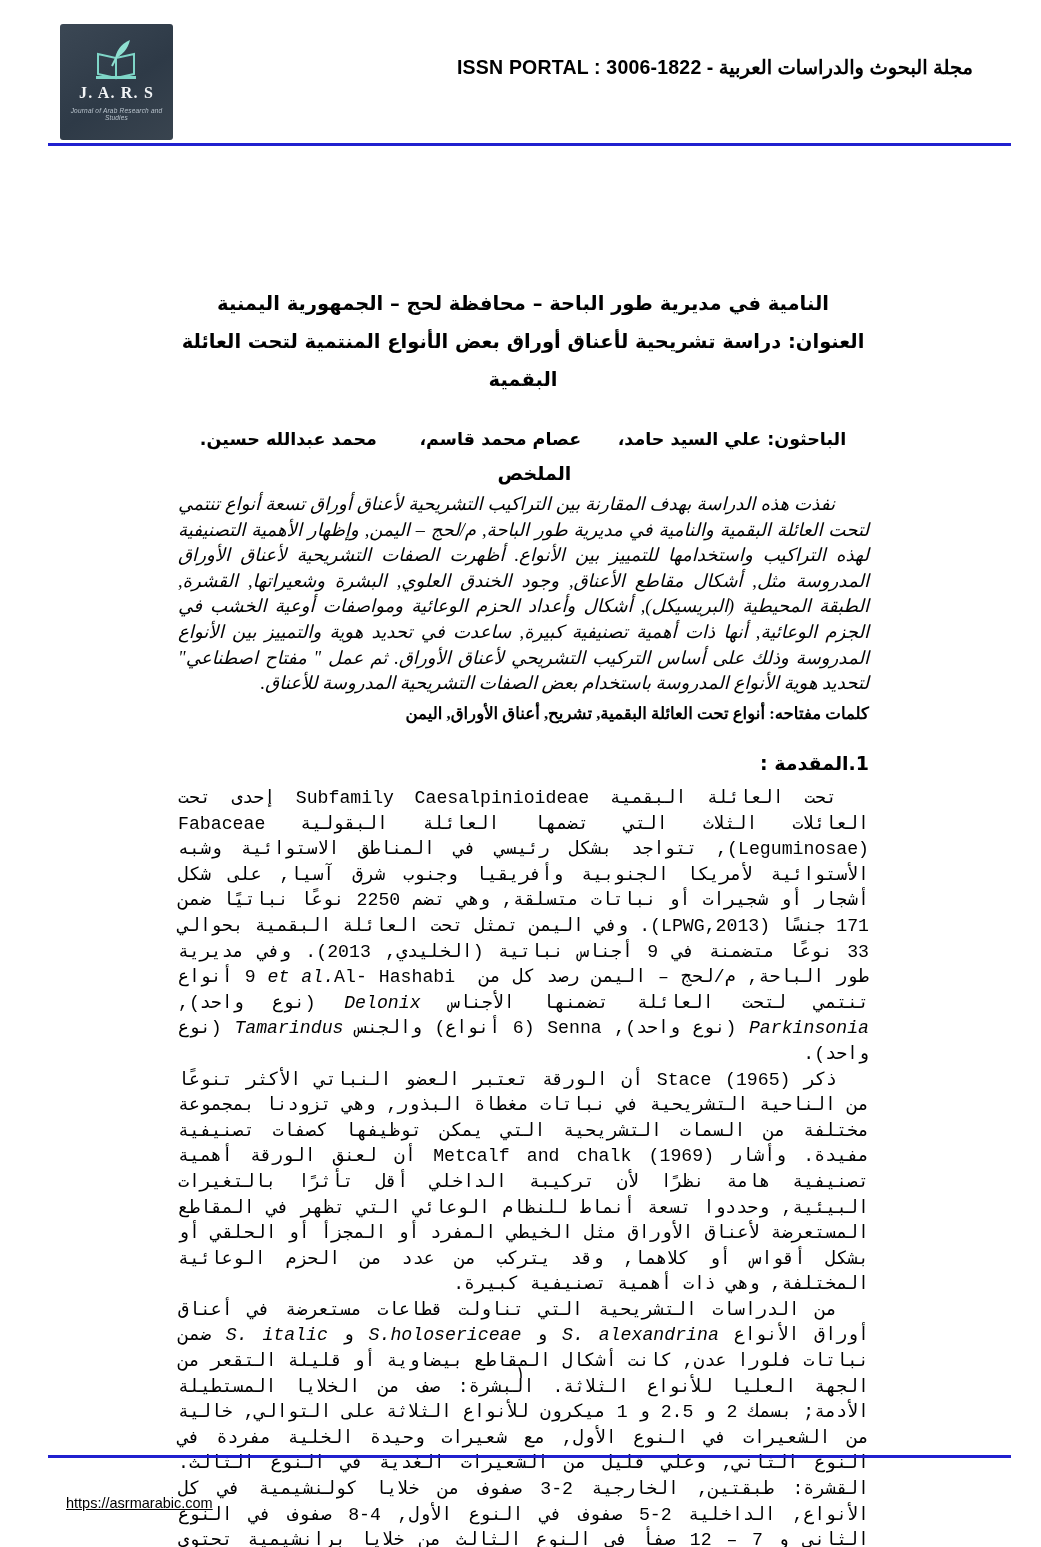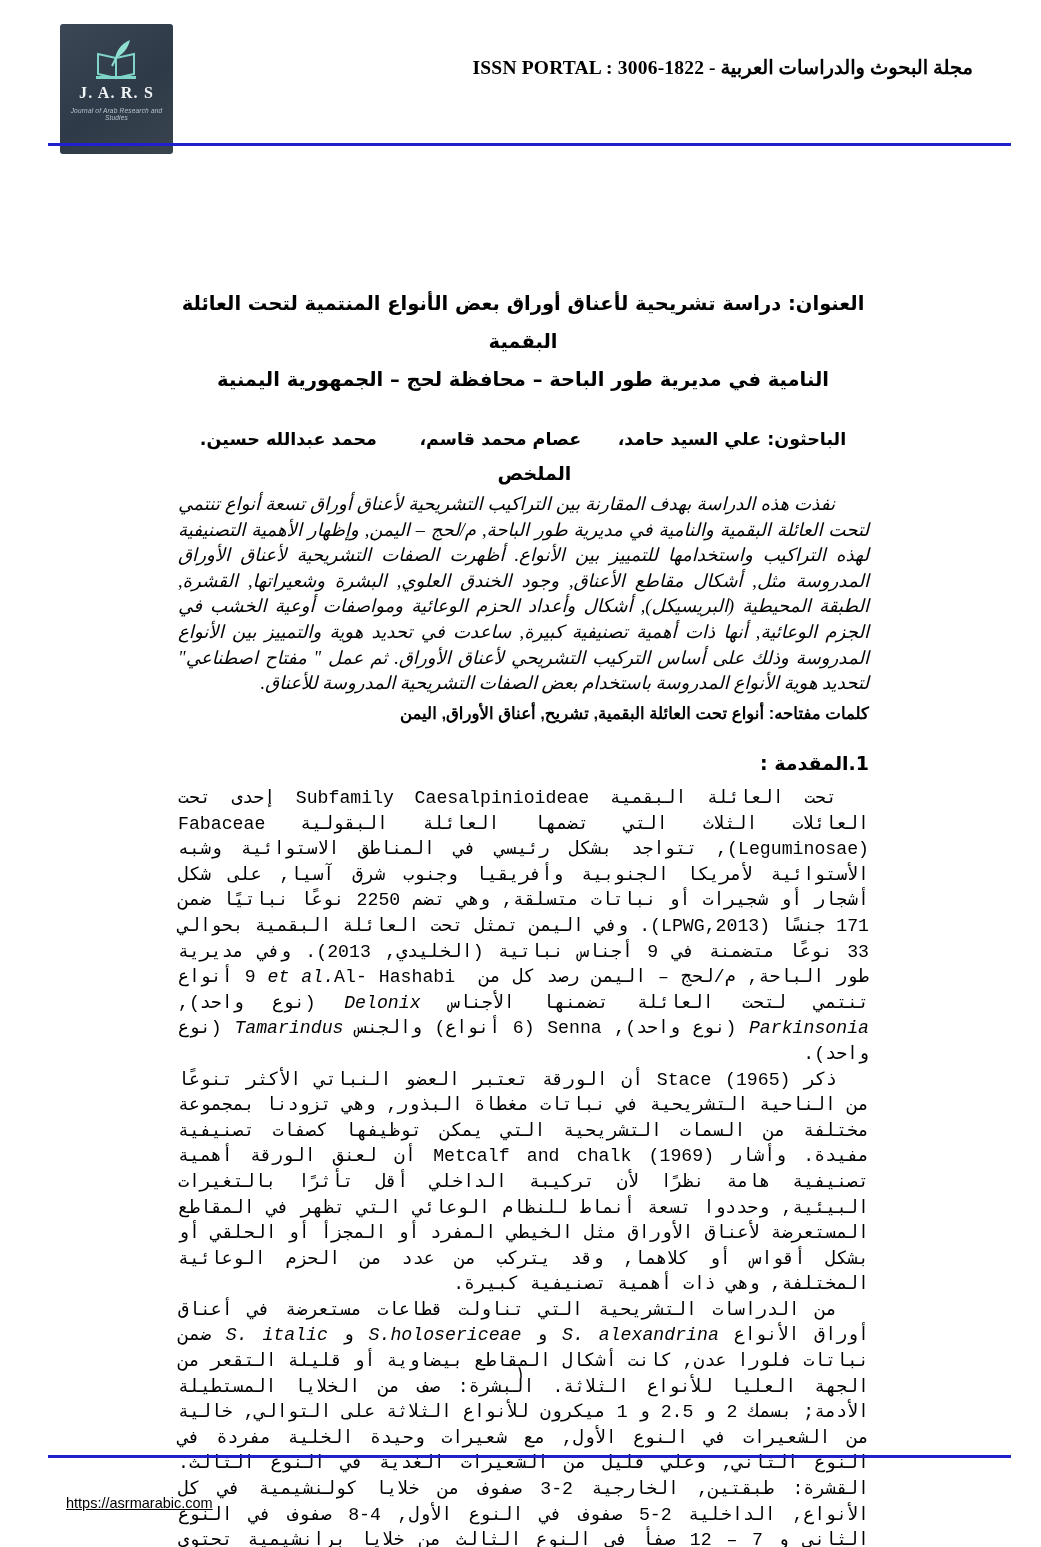--- a/index.html
+++ b/index.html
@@ -28,35 +28,35 @@
     position: absolute;
     top: 24px;
     left: 60px;
     right: 60px;
     height: 110px;
   }
   .header-issn {
     position: absolute;
     top: 32px;
     right: 8px;
-    font-family: Liberation Serif, serif;
+    font-family: Liberation Sans, sans-serif;
     font-weight: bold;
     font-size: 19.5px;
     letter-spacing: .2px;
     white-space: nowrap;
     direction: rtl;
     unicode-bidi: isolate;
   }
 
   .logo {
     position: absolute;
     top: 0px;
     left: 0px;
     width: 113px;
-    height: 130px;
+    height: 116px;
     background: #33414f;
     background: linear-gradient(145deg,#3b4754 0%, #2e3a47 55%, #39444f 100%);
     border-radius: 3px;
     overflow: hidden;
   }
   .logo-mark {
     position: absolute;
     top: 13px;
     left: 0;
     right: 0;
@@ -154,21 +154,21 @@
   .abstract-col { top: 492px; }
   .abstract-col p { margin: 0; text-indent: 34px; font-style: italic; }
 
   .keywords {
     position: absolute;
     top: 702px;
     left: 178px;
     right: 172px;
     direction: rtl;
     text-align: right;
-    font-family: Liberation Sans, sans-serif;
+    font-family: Liberation Serif, serif;
     font-weight: bold;
     font-size: 16.6px;
     line-height: 24px;
   }
 
   
   .section-head {
     position: absolute;
     top: 752px;
     left: 178px;
@@ -235,22 +235,22 @@
       </div>
       <div class="logo-title">J. A. R. S</div>
       <div class="logo-sub">Journal of Arab Research and Studies</div>
     </div>
   </div>
 
   <div class="rule rule-top"></div>
 
   <div class="title-block">
     <div class="doc-title">
+      <div>النامية في مديرية طور الباحة – محافظة لحج – الجمهورية اليمنية</div>
       <div>العنوان: دراسة  تشريحية لأعناق أوراق بعض الأنواع المنتمية لتحت العائلة البقمية</div>
-      <div>النامية في مديرية طور الباحة – محافظة لحج – الجمهورية اليمنية</div>
     </div>
     <div class="authors">الباحثون: علي السيد حامد،      عصام محمد قاسم،       محمد عبدالله حسين.</div>
   </div>
 
   <div class="abstract-head">الملخص</div>
   <div class="body-col abstract-col">
     <p>نفذت هذه الدراسة بهدف المقارنة بين التراكيب التشريحية لأعناق أوراق تسعة أنواع تنتمي لتحت العائلة البقمية والنامية في مديرية طور الباحة, م/لحج – اليمن, وإظهار الأهمية التصنيفية لهذه التراكيب واستخدامها للتمييز بين الأنواع. أظهرت الصفات التشريحية لأعناق الأوراق المدروسة مثل, أشكال مقاطع الأعناق, وجود الخندق العلوي, البشرة وشعيراتها, القشرة, الطبقة المحيطية (البريسيكل), أشكال وأعداد الحزم الوعائية ومواصفات أوعية الخشب في الجزم الوعائية, أنها ذات أهمية تصنيفية كبيرة, ساعدت في تحديد هوية والتمييز بين الأنواع المدروسة وذلك على أساس التركيب التشريحي لأعناق الأوراق. ثم عمل " مفتاح اصطناعي" لتحديد هوية الأنواع  المدروسة باستخدام بعض الصفات التشريحية المدروسة للأعناق.</p>
   </div>
 
   <div class="keywords">

